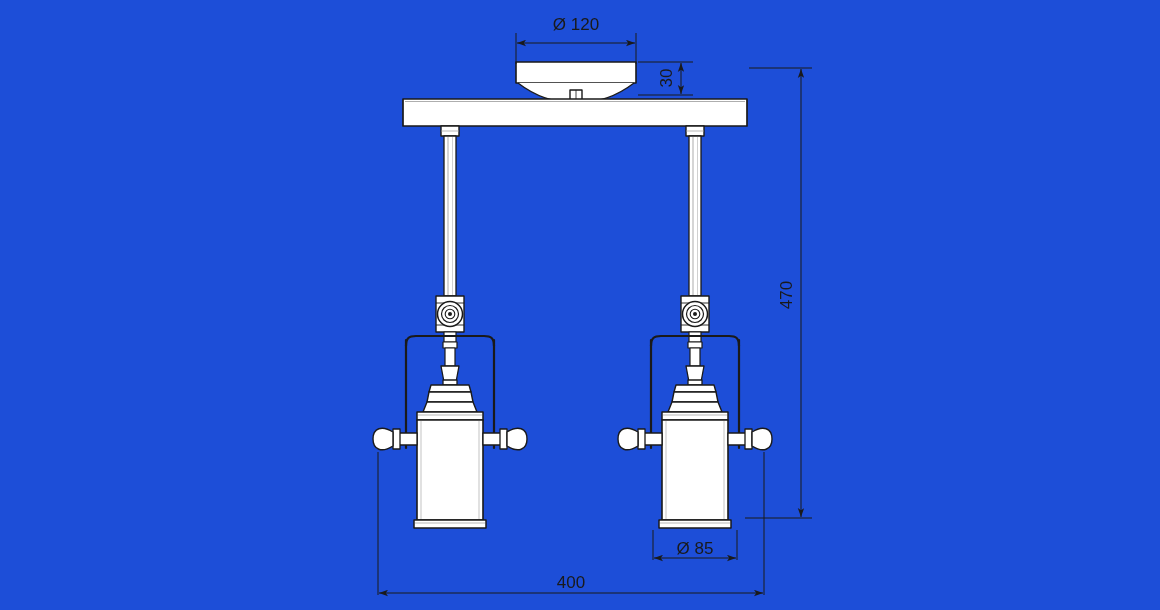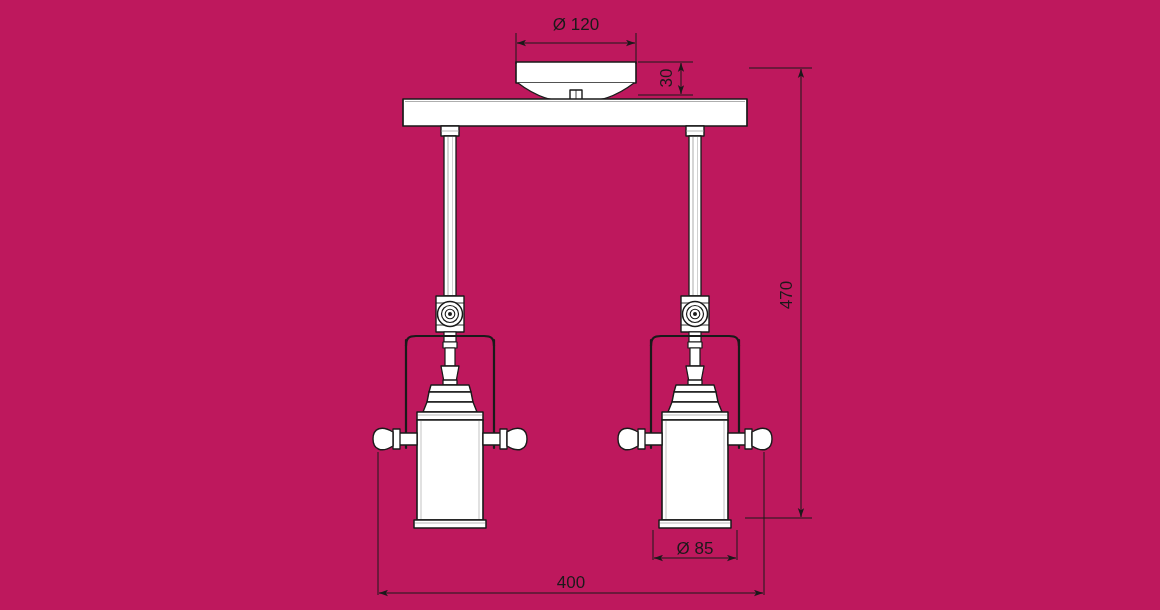--- a/index.html
+++ b/index.html
@@ -7,21 +7,21 @@
     padding: 0;
     background: #ffffff;
   }
   body {
     font-family: "Liberation Sans", sans-serif;
   }
   #drawing-root {
     position: relative;
     width: 1160px;
     height: 610px;
-    background: #be185d;
+    background: #1d4ed8;
     overflow: hidden;
   }
   svg#cad {
     display: block;
     width: 1160px;
     height: 610px;
   }
   .dim-text {
     font-family: "Liberation Sans", sans-serif;
     font-size: 17px;

